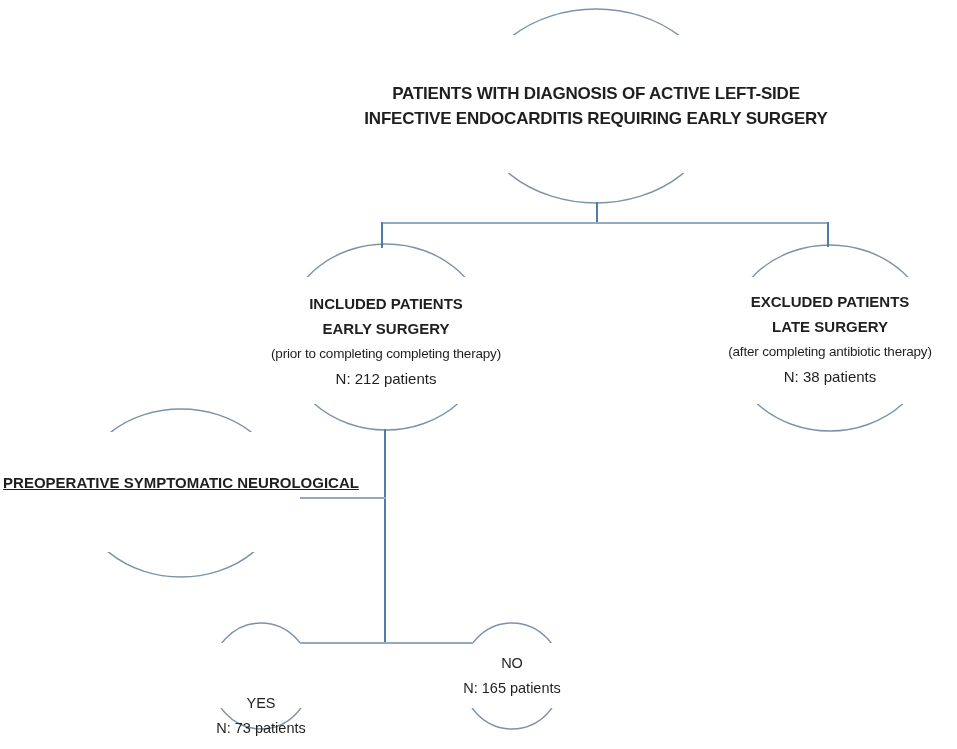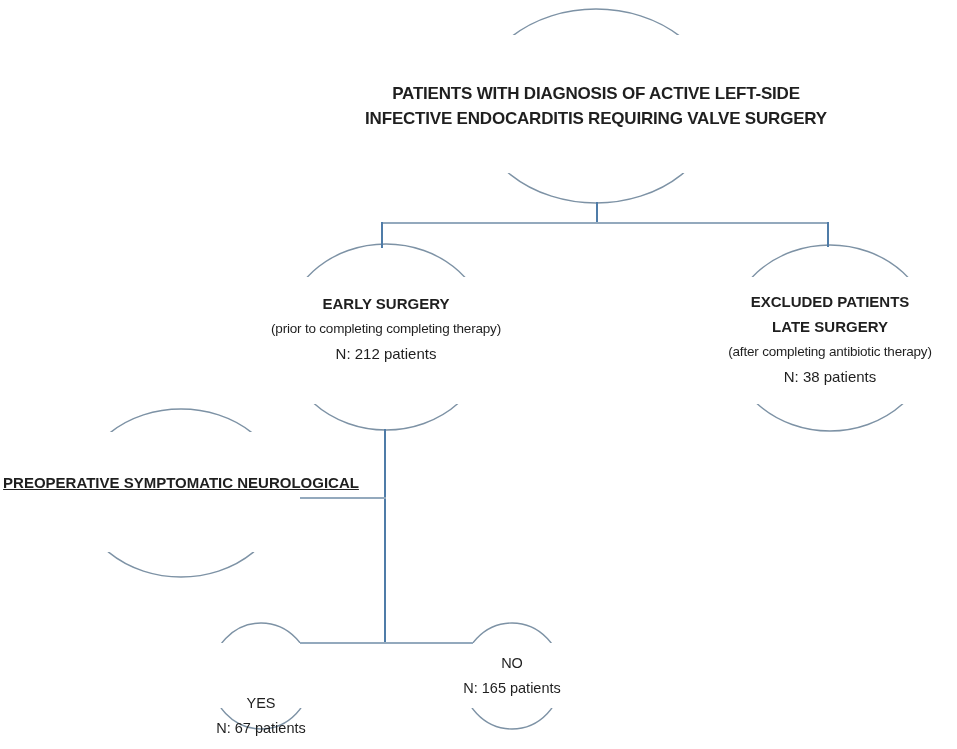--- a/index.html
+++ b/index.html
@@ -107,43 +107,44 @@
     <line x1="381" y1="223" x2="829" y2="223" stroke-width="2" stroke="#93a9bd"></line>
     <line x1="382" y1="222" x2="382" y2="248" stroke-width="2" stroke="#4f7ca8"></line>
     <line x1="828" y1="222" x2="828" y2="247" stroke-width="2" stroke="#4f7ca8"></line>
     <line x1="385" y1="429" x2="385" y2="644" stroke-width="2" stroke="#4f7ca8"></line>
     <line x1="300" y1="498" x2="386" y2="498" stroke-width="2" stroke="#93a9bd"></line>
     <line x1="300" y1="643" x2="473" y2="643" stroke-width="2" stroke="#93a9bd"></line>
   </svg>
 
   <div class="node-text root-text">
     <div class="line t-bold">PATIENTS WITH DIAGNOSIS OF ACTIVE LEFT-SIDE</div>
-    <div class="line t-bold">INFECTIVE ENDOCARDITIS REQUIRING VALVE SURGERY</div>
+    <div class="line t-bold">INFECTIVE ENDOCARDITIS REQUIRING EARLY SURGERY</div>
   </div>
 
   <div class="node-text included-text">
+    <div class="line t-bold">INCLUDED PATIENTS</div>
     <div class="line t-bold">EARLY SURGERY</div>
     <div class="line note-line">(prior to completing completing therapy)</div>
     <div class="line">N: 212 patients</div>
   </div>
 
   <div class="node-text excluded-text">
     <div class="line t-bold">EXCLUDED PATIENTS</div>
     <div class="line t-bold">LATE SURGERY</div>
     <div class="line note-line">(after completing antibiotic therapy)</div>
     <div class="line">N: 38 patients</div>
   </div>
 
   <div class="node-text preop-text">
     <div class="line t-bold">PREOPERATIVE SYMPTOMATIC NEUROLOGICAL</div>
   </div>
 
   <div class="node-text yes-text">
     <div class="line">YES</div>
-    <div class="line">N: 67 patients</div>
+    <div class="line">N: 73 patients</div>
   </div>
 
   <div class="node-text no-text">
     <div class="line">NO</div>
     <div class="line">N: 165 patients</div>
   </div>
 
 </div>
 
 </body></html>

